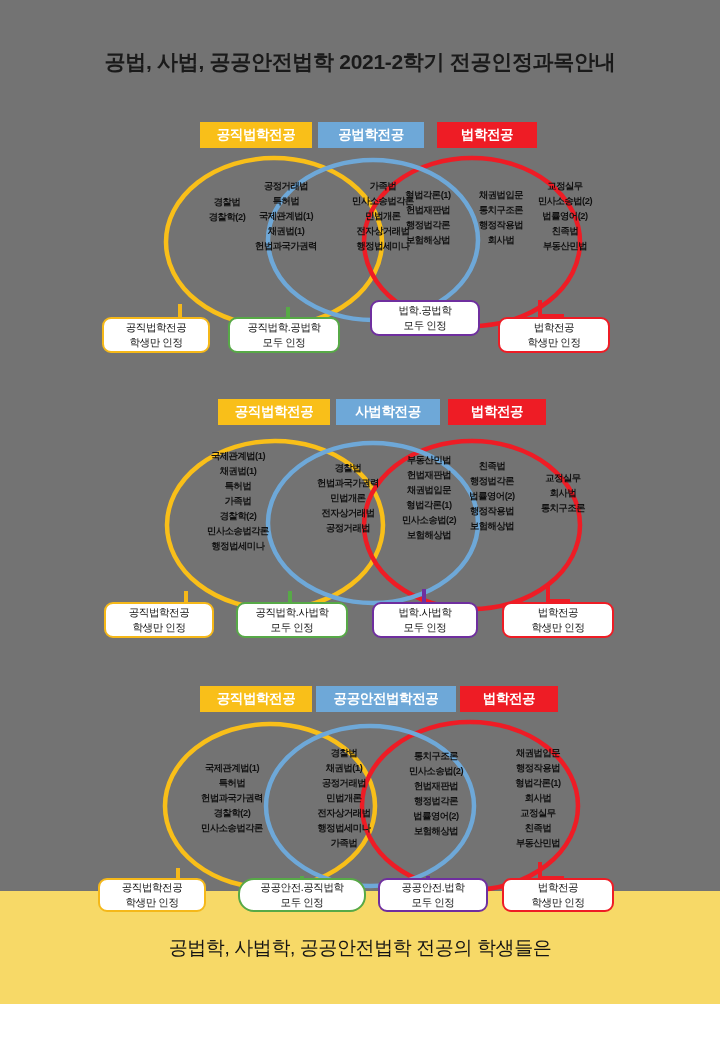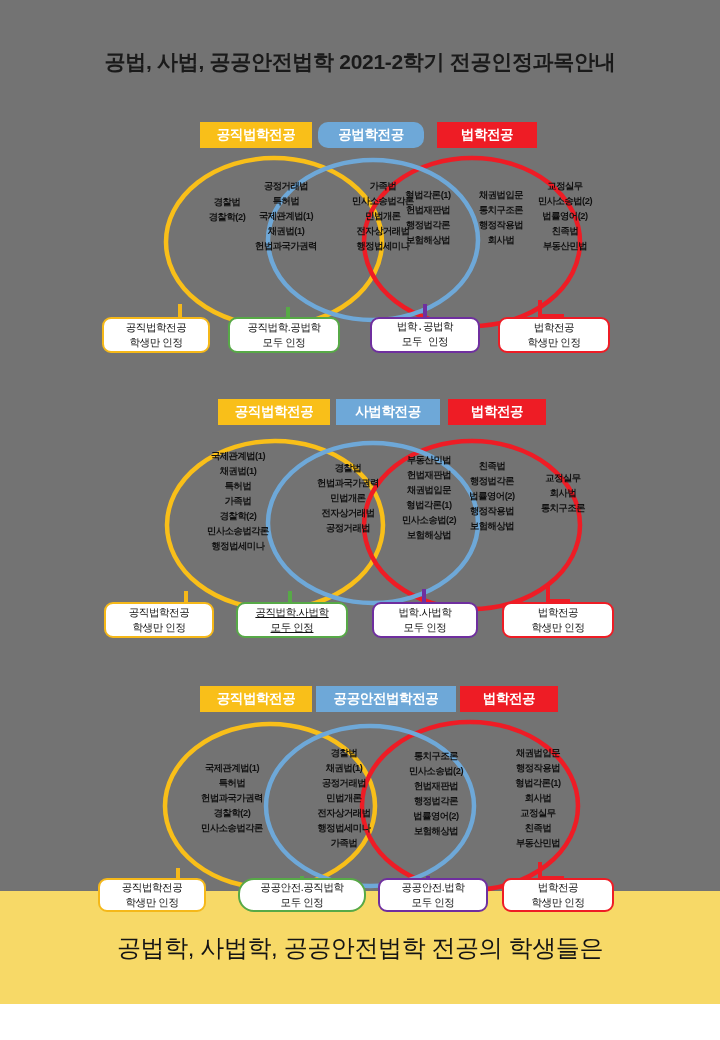--- a/index.html
+++ b/index.html
@@ -72,34 +72,34 @@
 
   
   .footer {
     position: absolute; left: 0; bottom: 0; width: 720px; height: 113px;
     background: #f7d967;
     display: flex; flex-direction: column;
     align-items: center; justify-content: center;
     gap: 14px;
   }
   .footer div {
-    font-size: 24px; color: #141414; letter-spacing: -0.4px; font-weight: 400;
+    font-size: 19px; color: #141414; letter-spacing: -0.4px; font-weight: 400;
   }
 </style>
 </head>
 <body>
 
 <div id="page">
 
   <div class="page-title">공법, 사법, 공공안전법학 2021-2학기 전공인정과목안내</div>
 
   <div class="diagram" id="d1" style="top:108px; height:245px;">
 
     <div class="hdr yellow" style="left:200px; top:0px; width:112px;">공직법학전공</div>
-    <div class="hdr blue" style="left:318px; top:0px; width:106px;border-radius:10px;">공법학전공</div>
+    <div class="hdr blue" style="left:318px; top:0px; width:106px;">공법학전공</div>
     <div class="hdr red" style="left:437px; top:0px; width:100px;">법학전공</div>
 
     <svg class="venn" width="720" height="245">
 
       <ellipse cx="274" cy="120" rx="108" ry="84" fill="none" stroke="#f9bf19" stroke-width="4.5"></ellipse>
 
       <ellipse cx="472" cy="120" rx="108" ry="84" fill="none" stroke="#ee1c25" stroke-width="4.5"></ellipse>
 
       <ellipse cx="373" cy="118" rx="105" ry="80" fill="none" stroke="#6ea8d8" stroke-width="4.5"></ellipse>
 
@@ -153,21 +153,21 @@
     </div>
 
     <div class="legend yellow" style="left:102px; top:195px; width:108px; height:36px;">
       <span>공직법학전공</span>
       <span>학생만 인정</span>
     </div>
     <div class="legend green" style="left:228px; top:195px; width:112px; height:36px;">
       <span>공직법학.공법학</span>
       <span>모두 인정</span>
     </div>
-    <div class="legend purple" style="left:370px; top:195px; width:110px; height:36px;font-family:Liberation Mono, monospace;">
+    <div class="legend purple" style="left:370px; top:178px; width:110px; height:36px;">
       <span>법학.공법학</span>
       <span>모두 인정</span>
     </div>
     <div class="legend red" style="left:498px; top:195px; width:112px; height:36px;">
       <span>법학전공</span>
       <span>학생만 인정</span>
     </div>
   </div>
 
   <div class="diagram" id="d2" style="top:385px; height:245px;">
@@ -224,21 +224,21 @@
     <div class="tg" style="left:522px; top:72px; width:82px;">
       <div>교정실무</div>
       <div>회사법</div>
       <div>통치구조론</div>
     </div>
 
     <div class="legend yellow" style="left:104px; top:203px; width:110px; height:36px;">
       <span>공직법학전공</span>
       <span>학생만 인정</span>
     </div>
-    <div class="legend green" style="left:236px; top:203px; width:112px; height:36px;text-decoration:underline;">
+    <div class="legend green" style="left:236px; top:203px; width:112px; height:36px;">
       <span>공직법학.사법학</span>
       <span>모두 인정</span>
     </div>
     <div class="legend purple" style="left:372px; top:203px; width:106px; height:36px;">
       <span>법학.사법학</span>
       <span>모두 인정</span>
     </div>
     <div class="legend red" style="left:502px; top:203px; width:112px; height:36px;">
       <span>법학전공</span>
       <span>학생만 인정</span>

